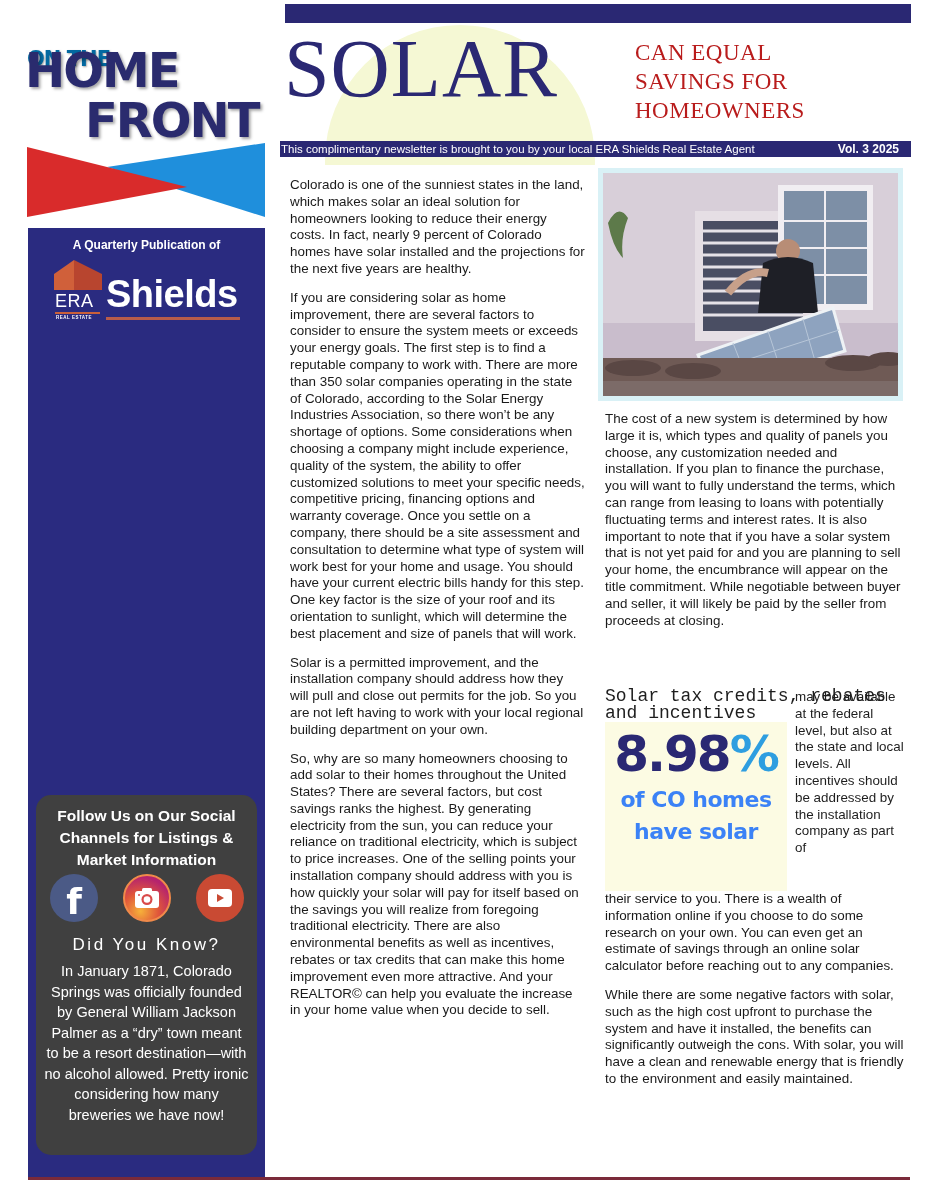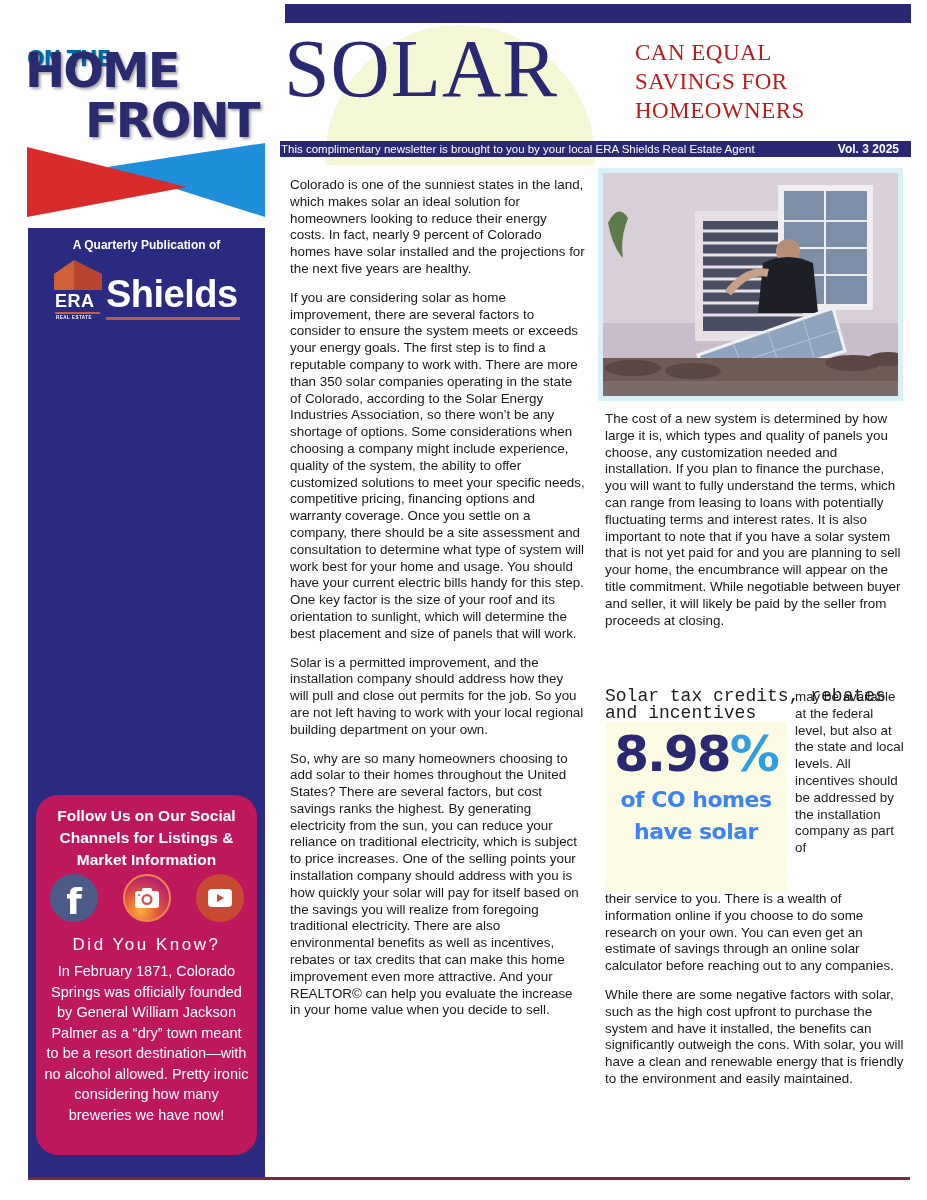--- a/index.html
+++ b/index.html
@@ -19,27 +19,27 @@
     .subtitle { position: absolute; left: 635px; top: 38px; width: 262px; text-align: left; font-family: "Liberation Serif", serif; font-size: 23px; line-height: 29px; color: #b91c1c; letter-spacing: 0.5px; }
     .credit-bar { position: absolute; left: 280px; top: 141px; width: 631px; height: 16px; background: #2a2873; color: #ffffff; font-size: 11.5px; line-height: 16px; padding-left: 0; display: flex; justify-content: space-between; align-items: center; }
     .credit-bar .credit-text { padding-left: 1px; }
     .credit-bar .vol { font-weight: 700; padding-right: 12px; font-size: 12px; }
 
     
     .sidebar { position: absolute; left: 28px; top: 228px; width: 237px; height: 950px; background: #2a2b80; }
     .quarterly { position: absolute; left: 0; top: 10px; width: 100%; text-align: center; color: #ffffff; font-weight: 700; font-size: 12px; }
     .era-logo { position: absolute; left: 26px; top: 32px; width: 200px; height: 62px; }
     .era-house { position: absolute; left: 0; top: 0; width: 48px; height: 30px; }
-    .era-text { position: absolute; left: 1px; top: 31px; color: #ffffff; font-weight: 700; font-size: 18px; letter-spacing: 0.5px; }
+    .era-text { position: absolute; left: 1px; top: 31px; color: #ffffff; font-weight: 400; font-size: 18px; letter-spacing: 0.5px; }
     .era-rule { position: absolute; left: 1px; top: 52px; width: 45px; height: 2px; background: #c9603a; }
     .era-sub { position: absolute; left: 2px; top: 55px; color: #ffffff; font-size: 4.5px; letter-spacing: 0.5px; font-weight: 700; }
     .shields-word { position: absolute; left: 52px; top: 14px; color: #ffffff; font-weight: 700; font-size: 38px; letter-spacing: -0.5px; line-height: 40px; }
     .shields-rule { position: absolute; left: 52px; top: 57px; width: 134px; height: 3px; background: #b85c4a; }
 
-    .red-box { position: absolute; left: 8px; top: 567px; width: 221px; height: 360px; background: #be185d; border-radius: 22px; color: #ffffff; }
+    .red-box { position: absolute; left: 8px; top: 567px; width: 221px; height: 360px; background: #404040; border-radius: 15px; color: #ffffff; }
     .follow { position: absolute; left: 0; top: 10px; width: 100%; text-align: center; font-weight: 700; font-size: 15.5px; line-height: 22px; }
     .social-row { position: absolute; left: 0; top: 79px; width: 100%; height: 50px; }
     .soc { position: absolute; top: 0; width: 48px; height: 48px; border-radius: 50%; display: flex; align-items: center; justify-content: center; }
     .soc-fb { left: 14px; background: #4b5a86; }
     .soc-ig { left: 87px; background: radial-gradient(circle at 35% 80%, #f6b13a 0%, #e0563a 40%, #b5236e 75%); border: 2px solid #f08a4a; }
     .soc-yt { left: 160px; background: #c94a33; }
     .fb-f { font-weight: 700; font-size: 36px; color: #ffffff; font-family: "DejaVu Sans", sans-serif; margin-top: 6px; }
     .did-you-know { position: absolute; left: 0; top: 140px; width: 100%; text-align: center; font-weight: 400; font-size: 17px; letter-spacing: 2.5px; }
     .fact { position: absolute; left: 8px; top: 166px; width: 205px; text-align: center; font-size: 14.5px; line-height: 20.5px; }
 
@@ -117,21 +117,21 @@
         </svg>
       </div>
       <div class="soc soc-yt">
         <svg width="24" height="18" viewBox="0 0 24 18">
           <rect x="0" y="0" width="24" height="18" rx="4" fill="#ffffff"></rect>
           <polygon points="9,5 9,13 16,9" fill="#c94a33"></polygon>
         </svg>
       </div>
     </div>
     <div class="did-you-know">Did You Know?</div>
-    <div class="fact">In February 1871, Colorado Springs was officially founded by General William Jackson Palmer as a “dry” town meant to be a resort destination—with no alcohol allowed. Pretty ironic considering how many breweries we have now!</div>
+    <div class="fact">In January 1871, Colorado Springs was officially founded by General William Jackson Palmer as a “dry” town meant to be a resort destination—with no alcohol allowed. Pretty ironic considering how many breweries we have now!</div>
   </div>
 </div>
 
 <div class="col col-left">
   <p>Colorado is one of the sunniest states in the land, which makes solar an ideal solution for homeowners looking to reduce their energy costs. In fact, nearly 9 percent of Colorado homes have solar installed and the projections for the next five years are healthy.</p>
   <p>If you are considering solar as home improvement, there are several factors to consider to ensure the system meets or exceeds your energy goals. The first step is to find a reputable company to work with. There are more than 350 solar companies operating in the state of Colorado, according to the Solar Energy Industries Association, so there won’t be any shortage of options. Some considerations when choosing a company might include experience, quality of the system, the ability to offer customized solutions to meet your specific needs, competitive pricing, financing options and warranty coverage. Once you settle on a company, there should be a site assessment and consultation to determine what type of system will work best for your home and usage. You should have your current electric bills handy for this step. One key factor is the size of your roof and its orientation to sunlight, which will determine the best placement and size of panels that will work.</p>
   <p>Solar is a permitted improvement, and the installation company should address how they will pull and close out permits for the job. So you are not left having to work with your local regional building department on your own.</p>
   <p>So, why are so many homeowners choosing to add solar to their homes throughout the United States? There are several factors, but cost savings ranks the highest. By generating electricity from the sun, you can reduce your reliance on traditional electricity, which is subject to price increases. One of the selling points your installation company should address with you is how quickly your solar will pay for itself based on the savings you will realize from foregoing traditional electricity. There are also environmental benefits as well as incentives, rebates or tax credits that can make this home improvement even more attractive. And your REALTOR© can help you evaluate the increase in your home value when you decide to sell.</p>
 </div>
 

